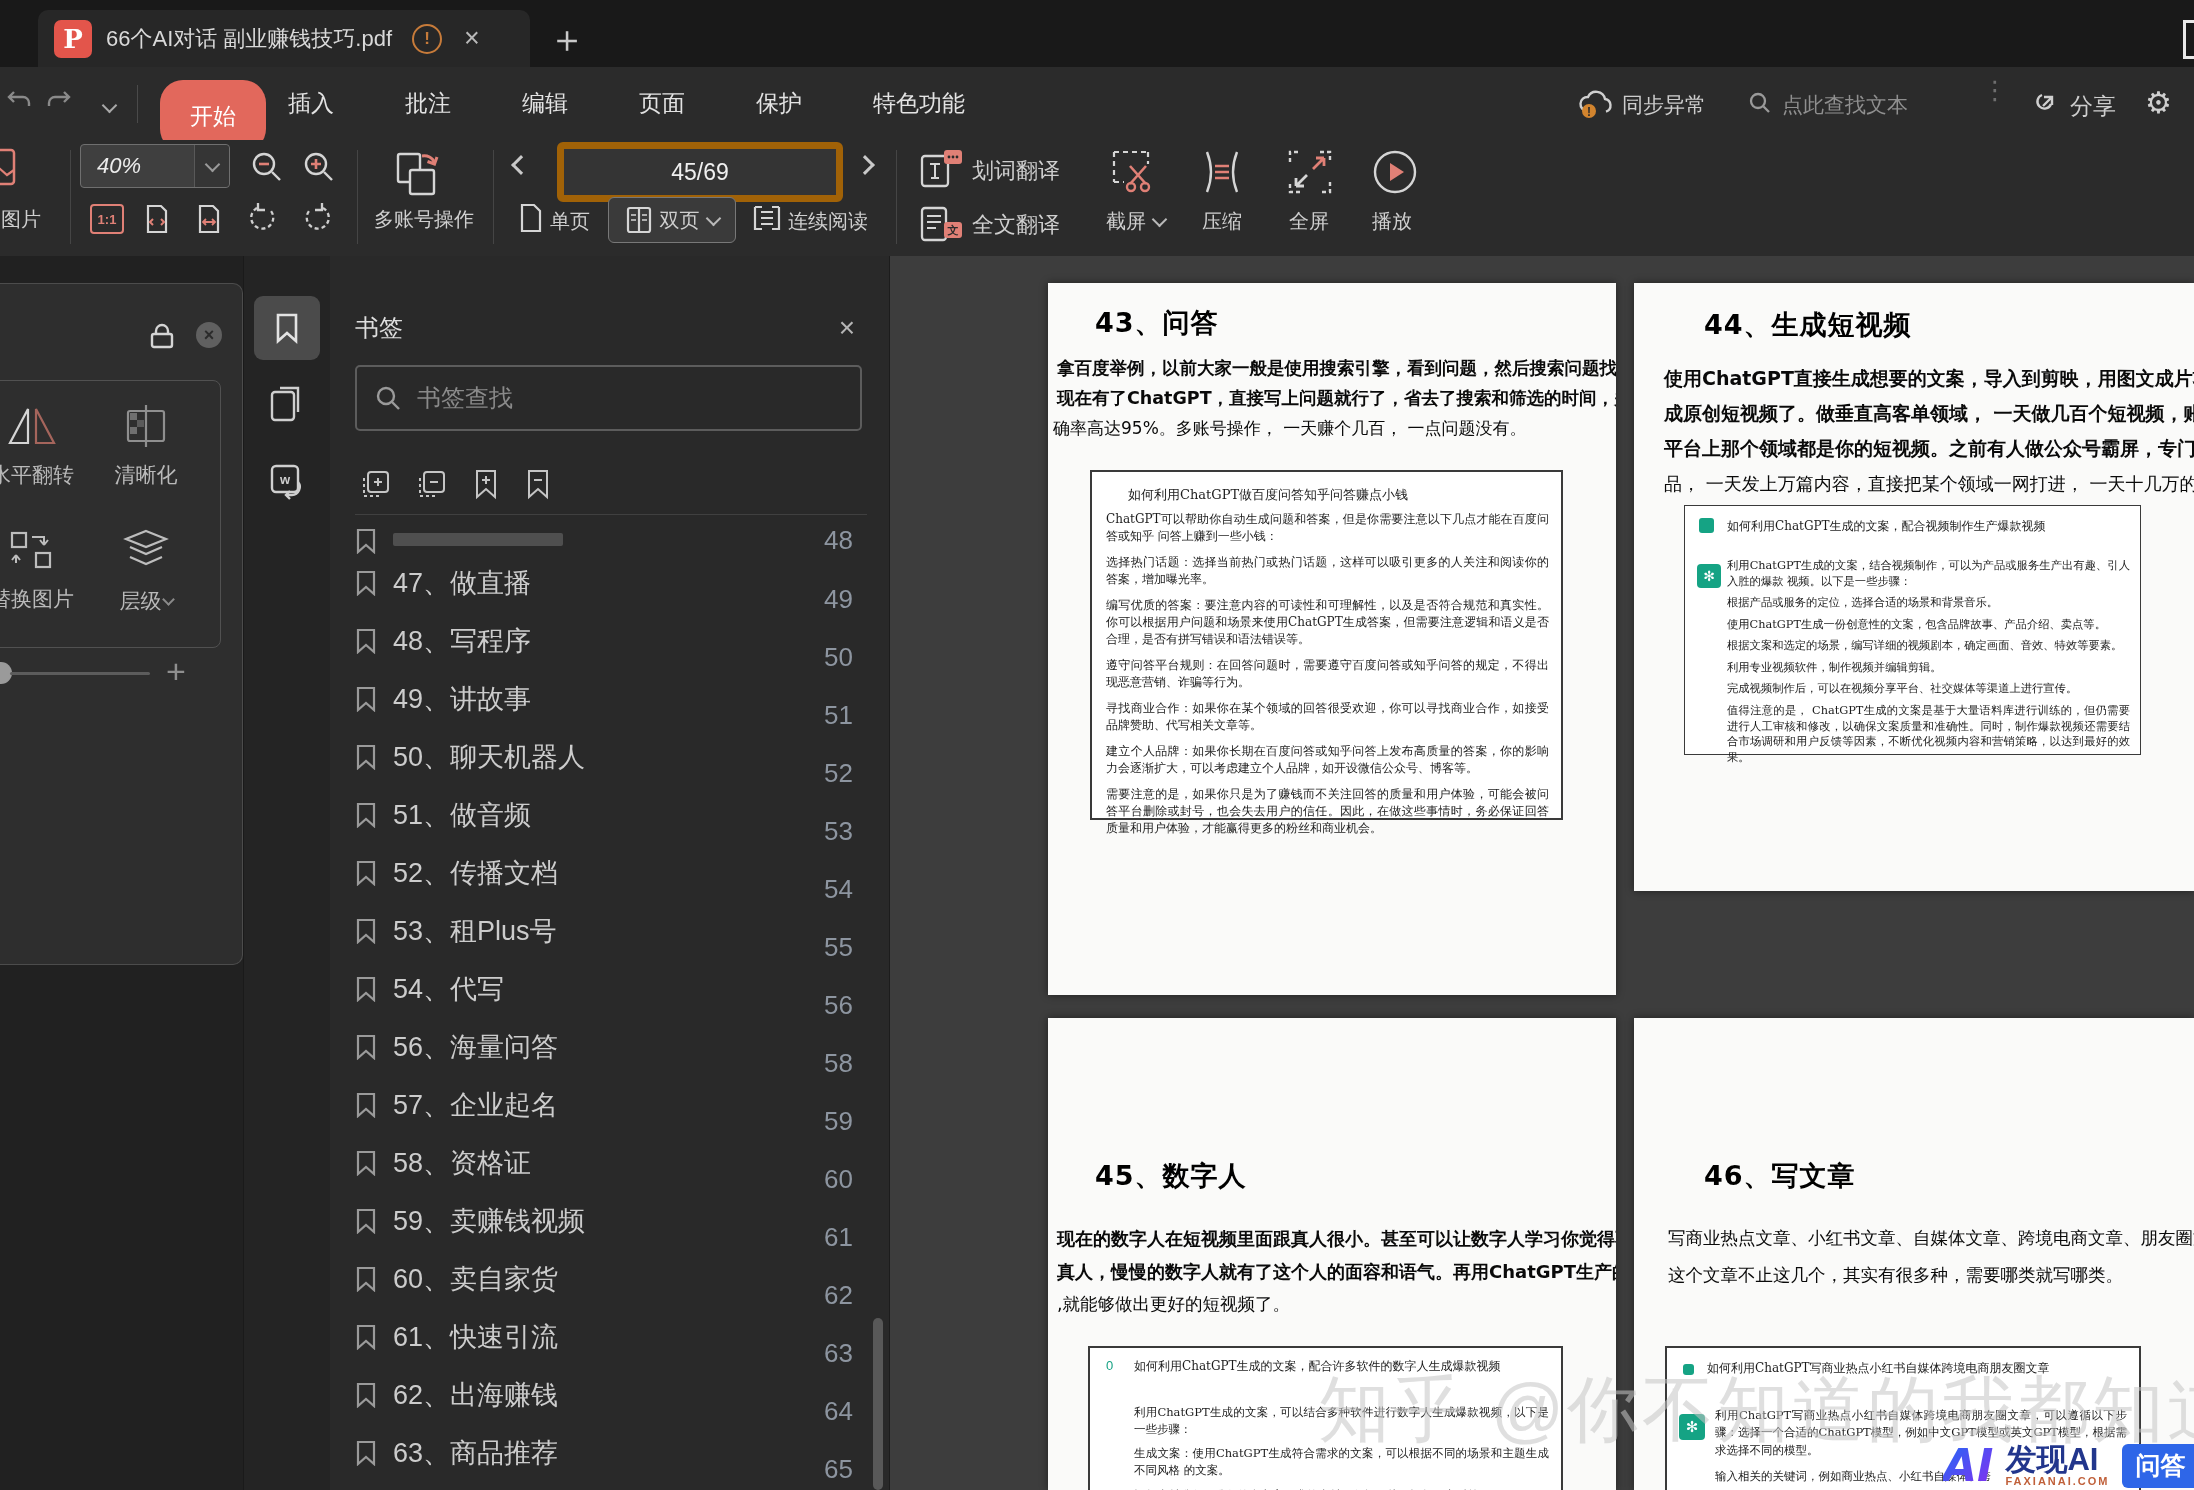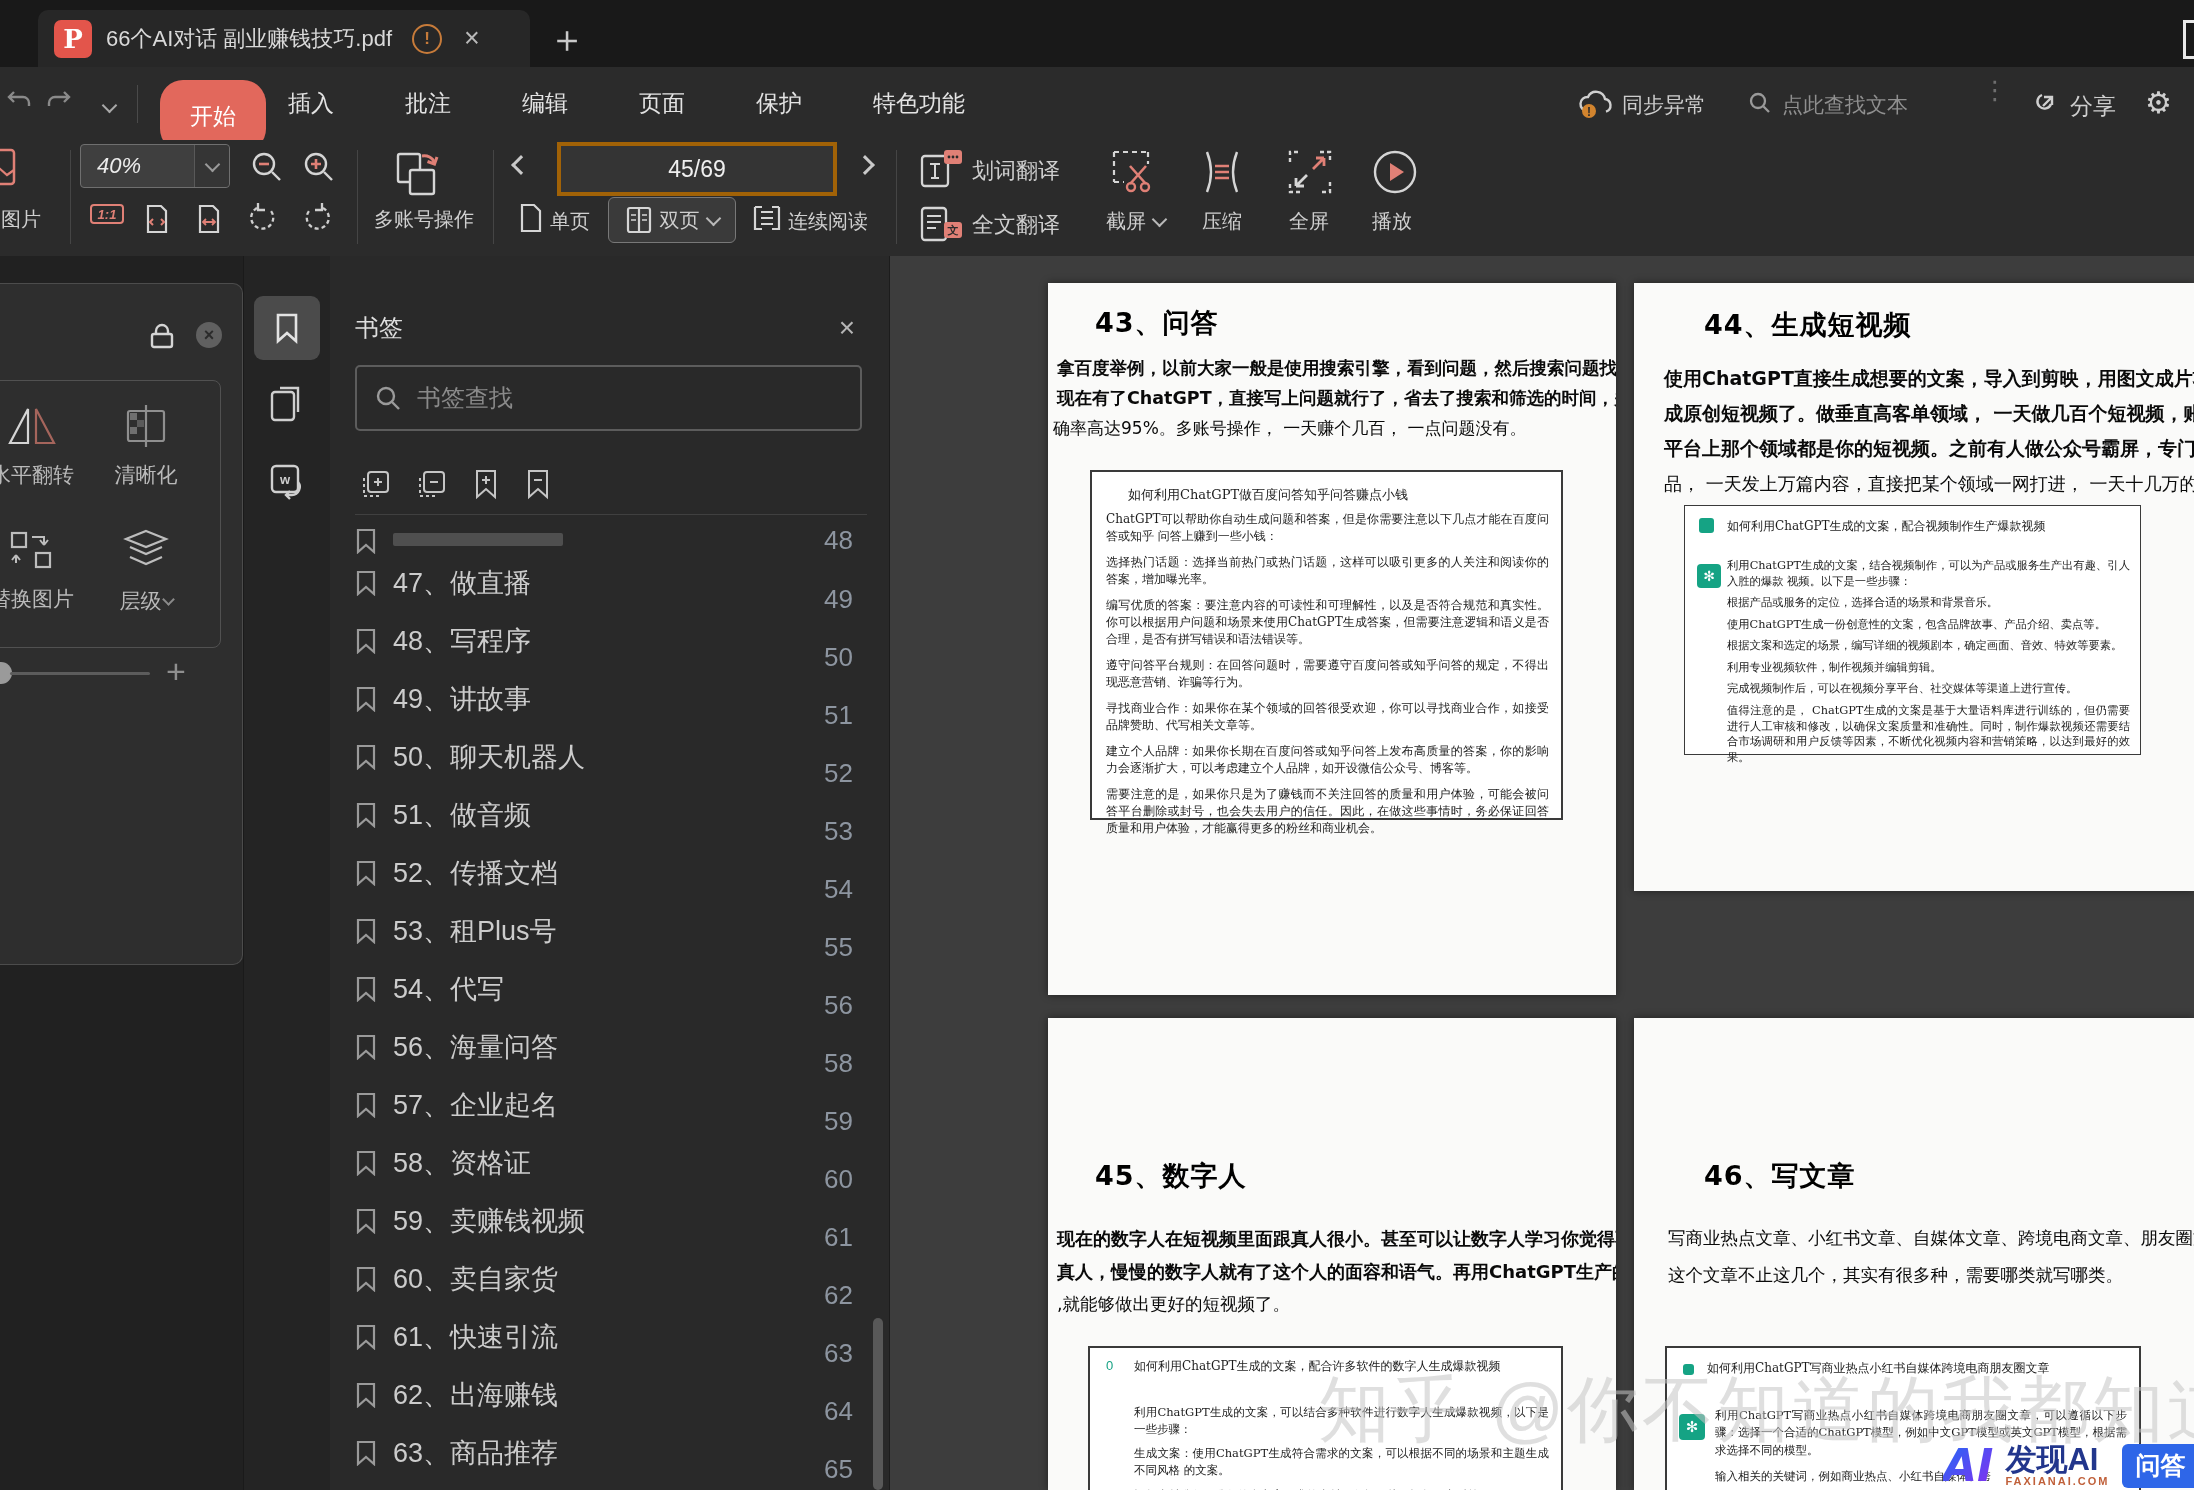--- a/index.html
+++ b/index.html
@@ -31,22 +31,22 @@
   .chev-l{width:11px;height:11px;border-left:3px solid #c9c9c9;border-bottom:3px solid #c9c9c9;transform:rotate(45deg);}
   .chev-r{width:11px;height:11px;border-right:3px solid #c9c9c9;border-top:3px solid #c9c9c9;transform:rotate(45deg);}
   
   .toolbar{position:absolute;left:0;top:140px;width:2194px;height:116px;background:#2b2b2b;}
   .tb-div{position:absolute;top:10px;width:1px;height:94px;background:#454545;}
   .tlabel{color:#cfcfcf;font-size:20px;white-space:nowrap;}
   .zoombox{position:absolute;left:80px;top:4px;width:150px;height:44px;background:#3f3f3f;border:1px solid #6f6f6f;
         border-radius:4px;display:flex;align-items:center;box-sizing:border-box;}
   .zoombox .zval{color:#ececec;font-size:22px;padding-left:16px;flex:1;font-style:italic;}
   .zoombox .zdrop{width:34px;height:100%;border-left:1px solid #595959;display:flex;align-items:center;justify-content:center;background:#353535;border-radius:0 4px 4px 0;}
-  .pagebox{position:absolute;left:557px;top:2px;width:272px;height:46px;background:#343434;border:4px solid #a16207;
-        border-radius:0;color:#f0f0f0;font-size:23px;display:flex;align-items:center;justify-content:center;}
+  .pagebox{position:absolute;left:557px;top:2px;width:272px;height:46px;background:#343434;border:7px solid #a16207;
+        border-radius:6px;color:#f0f0f0;font-size:23px;display:flex;align-items:center;justify-content:center;}
   .selbox{position:absolute;left:608px;top:57px;width:128px;height:46px;border:1px solid #787878;background:#3a3a3a;
         border-radius:6px;display:flex;align-items:center;justify-content:center;gap:8px;box-sizing:border-box;}
   
   .leftcol{position:absolute;left:0;top:256px;width:243px;height:1234px;background:#212121;}
   .floatpanel{position:absolute;left:0;top:27px;width:243px;height:682px;background:#2e2e2e;
         border:1px solid #4c4c4c;border-left:none;border-radius:0 10px 10px 0;box-sizing:border-box;}
   .closebub{width:26px;height:26px;border-radius:50%;background:#606060;color:#2b2b2b;font-size:18px;font-weight:bold;
         display:flex;align-items:center;justify-content:center;}
   .toolcard{position:absolute;left:-14px;top:96px;width:233px;height:266px;border:1px solid #515151;border-radius:8px;}
   .tcell{position:absolute;width:110px;display:flex;flex-direction:column;align-items:center;gap:12px;}
@@ -181,21 +181,21 @@
         <path d="M9 14 h10" stroke="#e08076" stroke-width="2.6"></path>
       </svg>
   </div>
   <div class="ab" style="left:302px;top:10px;">
     <svg width="34" height="34" viewBox="0 0 34 34">
         <circle cx="14" cy="14" r="10" fill="none" stroke="#d5d5d5" stroke-width="2.4"></circle>
         <path d="M22 22 L30 30" stroke="#d5d5d5" stroke-width="2.4"></path>
         <path d="M9 14 h10 M14 9 v10" stroke="#e08076" stroke-width="2.6"></path>
       </svg>
   </div>
-  <div class="ab" style="left:90px;top:64px;width:34px;height:20px;border:2px solid #e08076;border-radius:4px;color:#e08076;font-size:13px;font-weight:bold;display:flex;align-items:center;justify-content:center;box-sizing:border-box;font-style:italic;">1:1</div>
+  <div class="ab" style="left:90px;top:64px;width:34px;height:30px;border:2px solid #e08076;border-radius:4px;color:#e08076;font-size:13px;font-weight:bold;display:flex;align-items:center;justify-content:center;box-sizing:border-box;">1:1</div>
   <div class="ab" style="left:142px;top:62px;">
     <svg width="30" height="34" viewBox="0 0 30 34">
         <path d="M6 4 h13 l5 5 v21 h-18 z" fill="none" stroke="#d5d5d5" stroke-width="2.2"></path>
         <path d="M11 17 l-3 3 l3 3 M19 17 l3 3 l-3 3" fill="none" stroke="#e08076" stroke-width="2"></path>
       </svg>
   </div>
   <div class="ab" style="left:194px;top:62px;">
     <svg width="30" height="34" viewBox="0 0 30 34">
         <path d="M6 4 h13 l5 5 v21 h-18 z" fill="none" stroke="#d5d5d5" stroke-width="2.2"></path>
         <path d="M10 20 h10 M12 17 l-3 3 l3 3 M18 17 l3 3 l-3 3" fill="none" stroke="#e08076" stroke-width="1.8"></path>

